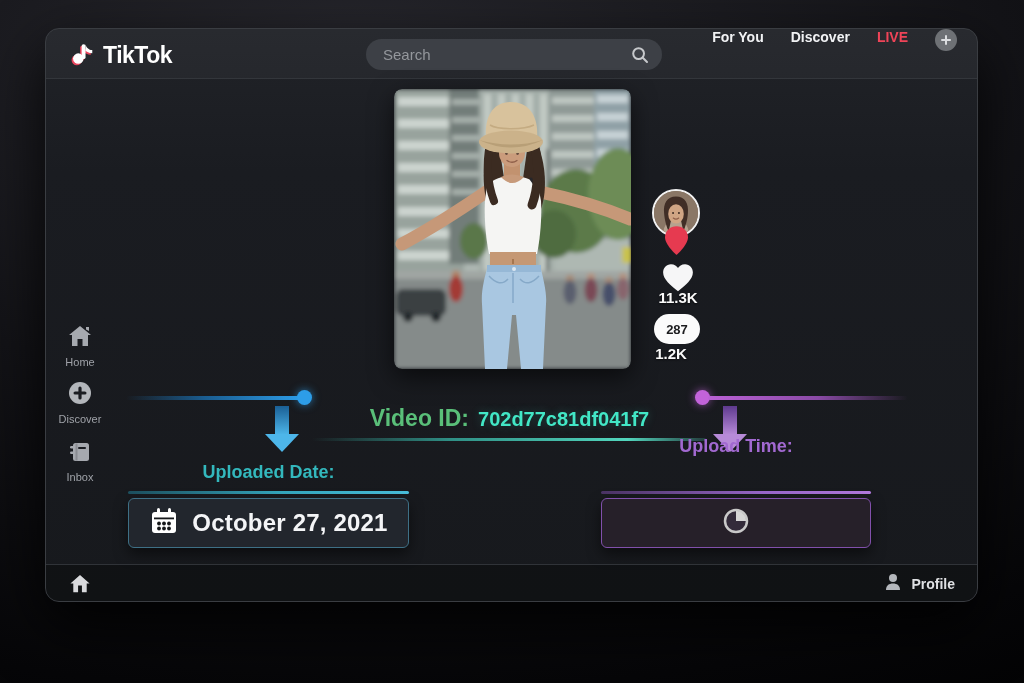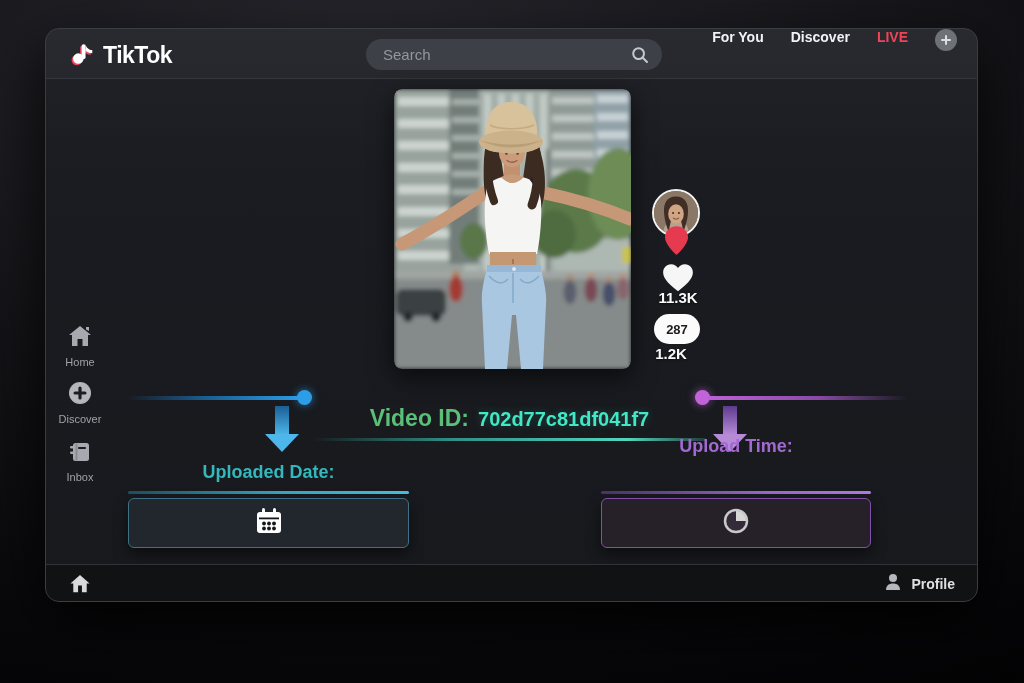--- a/index.html
+++ b/index.html
@@ -373,20 +373,21 @@
           <rect x="3" y="6" width="24" height="21" rx="3" fill="#fff"></rect>
           <rect x="5" y="11.5" width="20" height="1.8" fill="#15171a"></rect>
           <circle cx="10" cy="17.5" r="1.9" fill="#15171a"></circle>
             <circle cx="15" cy="17.5" r="1.9" fill="#15171a"></circle>
             <circle cx="20" cy="17.5" r="1.9" fill="#15171a"></circle>
           <circle cx="10" cy="22.5" r="1.9" fill="#15171a"></circle>
             <circle cx="15" cy="22.5" r="1.9" fill="#15171a"></circle>
             <circle cx="20" cy="22.5" r="1.9" fill="#15171a"></circle>
         </svg>
       </span>
+      <span class="box-value">October 27, 2021</span>
     </div>
 
     <div class="sec-label time-label">Upload Time:</div>
     <div class="sec-line time-line"></div>
     <div class="value-box time-box">
       <span>
         <svg width="28" height="28" viewBox="0 0 28 28">
           <circle cx="14" cy="14" r="11" fill="#332b3a" stroke="#c9c9c9" stroke-width="2.5"></circle>
           <path d="M14,14 L14,3.8 A10.2,10.2 0 0 1 24.2,14 Z" fill="#d6d6d6"></path>
         </svg>

